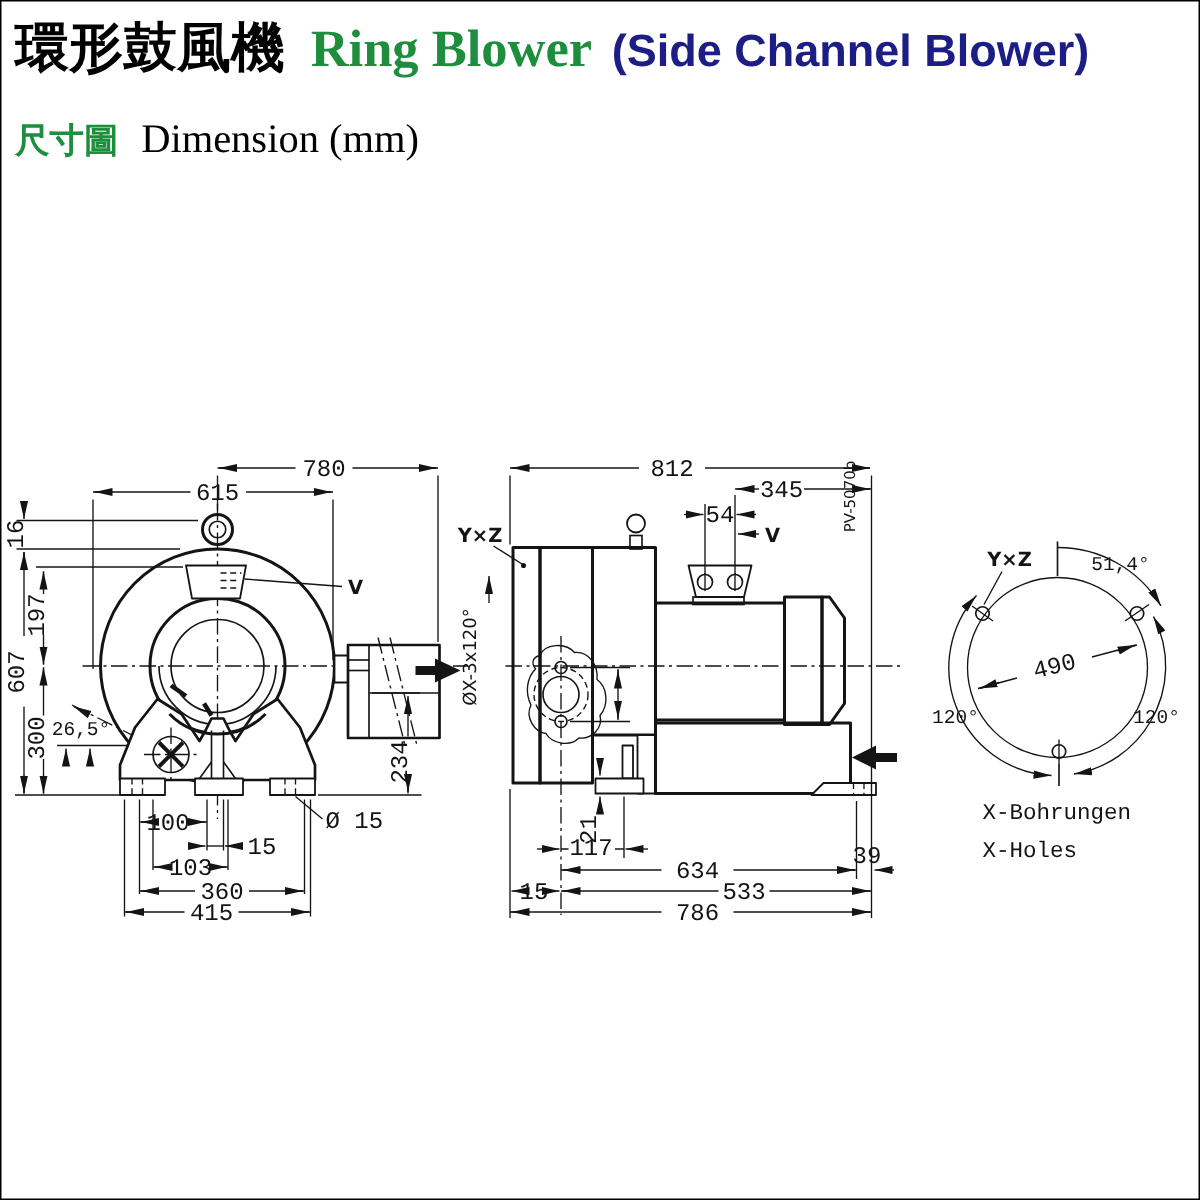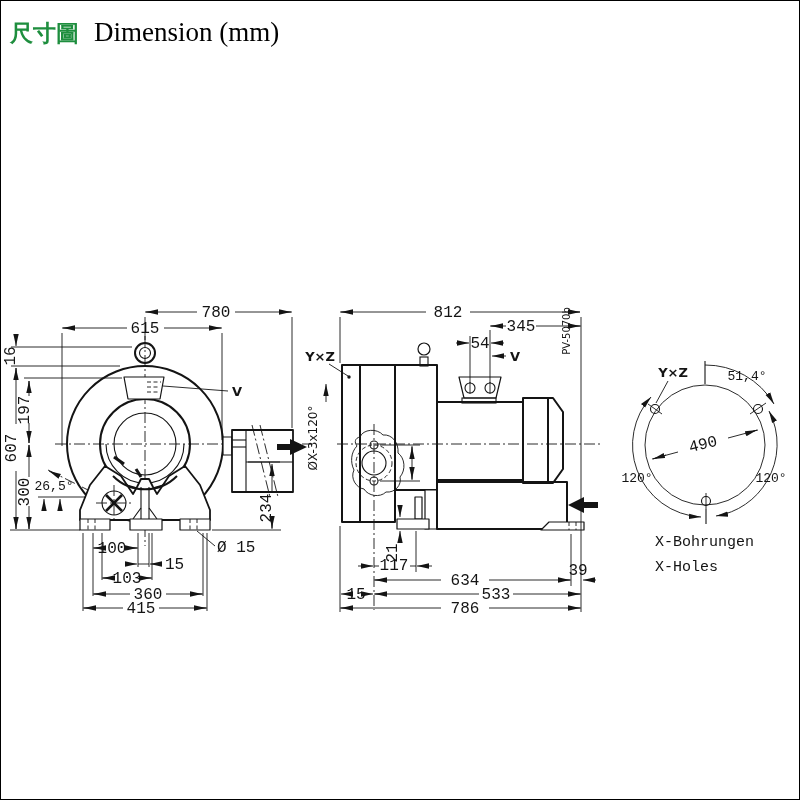--- a/index.html
+++ b/index.html
@@ -3,21 +3,21 @@
 <meta charset="utf-8">
 <style>
   html,body{margin:0;padding:0}
   body{width:800px;height:800px;position:relative;background:#fff;overflow:hidden;
        font-family:"DejaVu Sans",sans-serif;color:#000}
   .frame{position:absolute;inset:0;border:1.5px solid #000;pointer-events:none;z-index:9}
   .hdr{position:absolute;left:10px;top:8px;white-space:nowrap}
   .t-cjk{font-family:"DejaVu Sans",sans-serif;font-weight:700;font-size:36px;color:#000}
   .t-en{font-family:"Liberation Serif",serif;font-weight:700;font-size:35px;color:#1e8e3e;margin-left:12px}
   .t-paren{font-family:"Liberation Sans",sans-serif;font-weight:700;font-size:30px;color:#1d1d86;margin-left:8px}
-  .sub{margin-top:9px}
+  .sub{margin-top:20px}
   .s-cjk{font-weight:700;font-size:23px;color:#1e8e3e}
   .s-en{font-family:"Liberation Serif",serif;font-size:27px;color:#000;margin-left:10px}
   .model{margin-top:27px;font-weight:700;font-size:30px;letter-spacing:2px;color:#000}
   svg{position:absolute;left:0;top:0}
   .ln{stroke:#141414;stroke-width:2;fill:none;stroke-linejoin:round}
   .l1{stroke:#141414;stroke-width:1.1;fill:none}
   .lw{fill:#fff;stroke:#141414;stroke-width:1.8;stroke-linejoin:round}
   .lw1{fill:#fff;stroke:#141414;stroke-width:1.2;stroke-linejoin:round}
   .dl{stroke:#141414;stroke-width:0.9;fill:none}
   .cl{stroke:#141414;stroke-width:0.9;fill:none;stroke-dasharray:11 3 2 3}
@@ -33,20 +33,25 @@
   .labn{font-family:"DejaVu Sans",sans-serif;font-size:12px}
   .labt{font-family:"DejaVu Sans",sans-serif;font-size:10px}
   .mid{text-anchor:middle}
 </style>
 </head>
 <body>
 
 <div class="frame"></div>
 
 <div class="hdr">
+  <div>
+    <span class="t-cjk">環形鼓風機</span>
+    <span class="t-en">Ring Blower</span>
+    <span class="t-paren">(Side Channel Blower)</span>
+  </div>
   <div class="sub">
     <span class="s-cjk">尺寸圖</span>
     <span class="s-en">Dimension (mm)</span>
   </div>
 </div>
 
 <svg width="800" height="800" viewBox="0 0 800 800">
   <defs>
     <marker id="ar" markerUnits="userSpaceOnUse" markerWidth="13" markerHeight="7" refX="12" refY="3.5" orient="auto">
       <path d="M0,0.8 L12,3.5 L0,6.2 Z" fill="#141414"></path>

